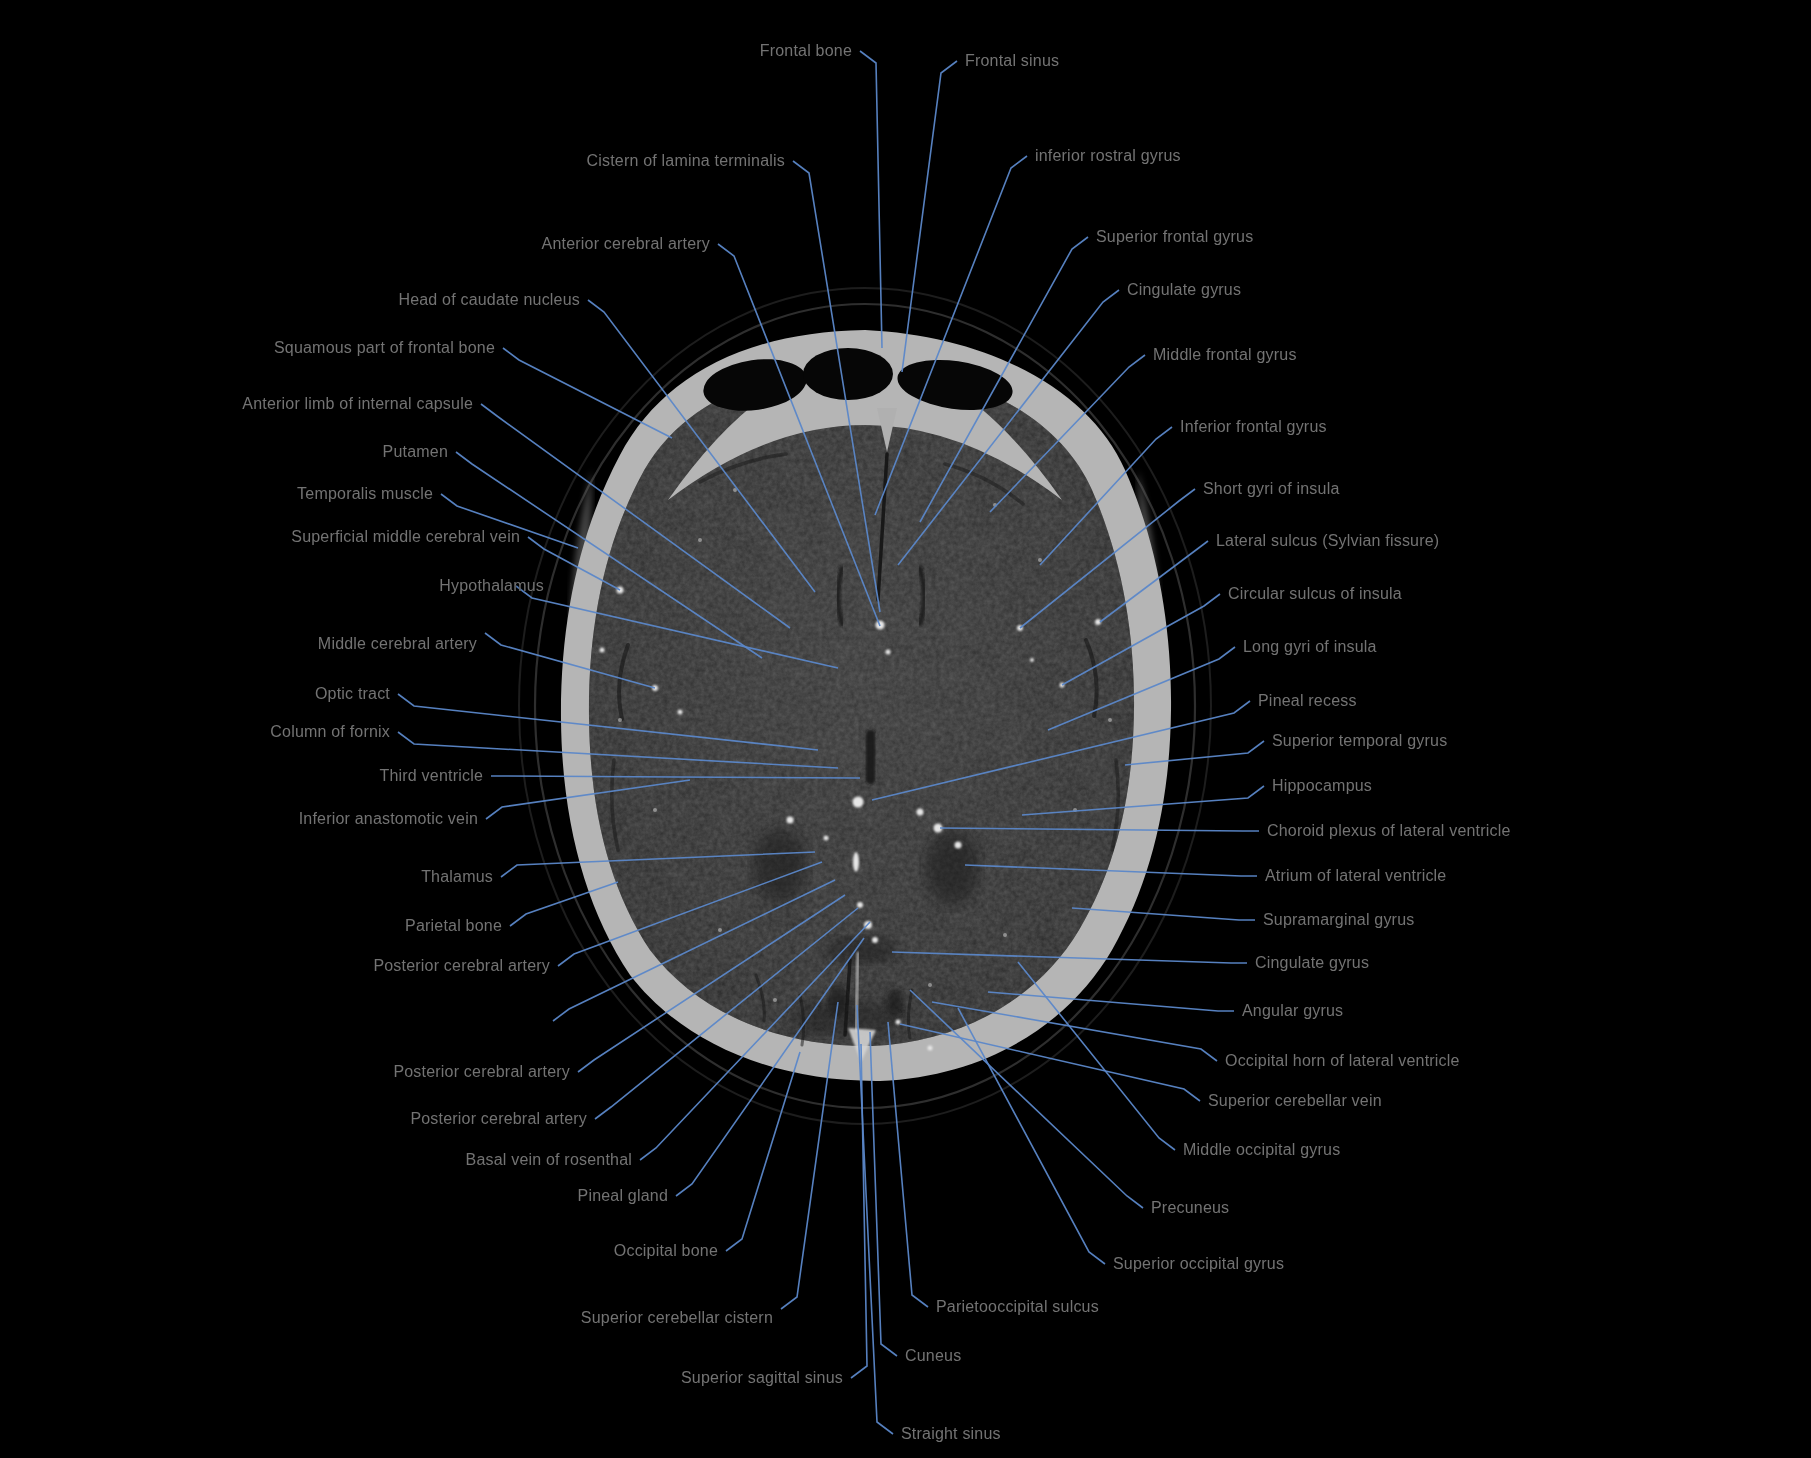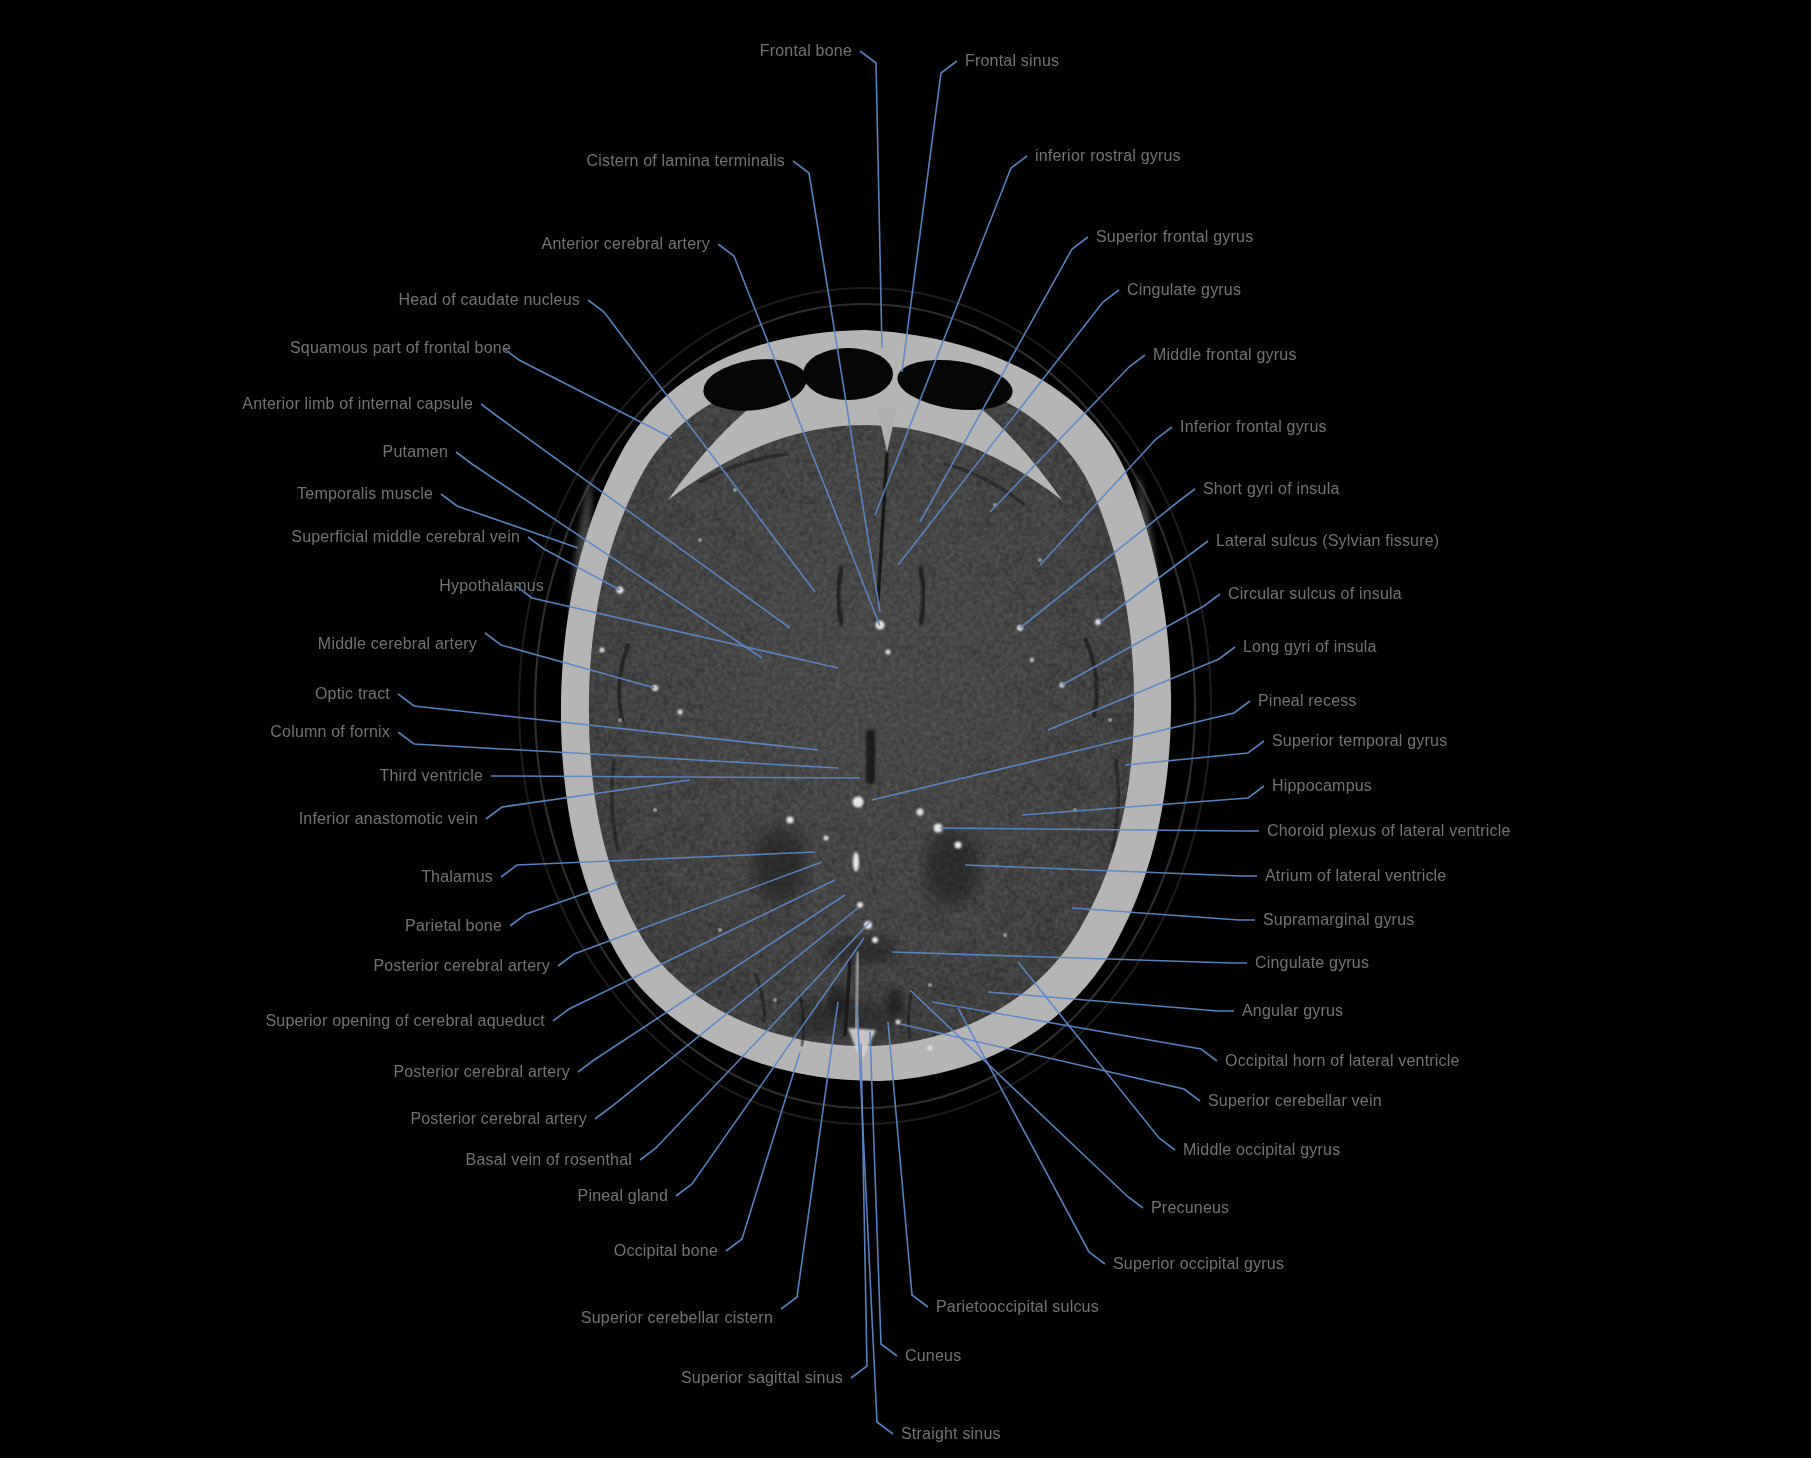--- a/index.html
+++ b/index.html
@@ -202,21 +202,21 @@
 
   <div id="labels-layer">
       <div class="anat-label side-left" style="left: 852px; top: 51px;">Frontal bone</div>
       <div class="anat-label side-right" style="left: 965px; top: 61px;">Frontal sinus</div>
       <div class="anat-label side-left" style="left: 785px; top: 161px;">Cistern of lamina terminalis</div>
       <div class="anat-label side-right" style="left: 1035px; top: 156px;">inferior rostral gyrus</div>
       <div class="anat-label side-left" style="left: 710px; top: 244px;">Anterior cerebral artery</div>
       <div class="anat-label side-right" style="left: 1096px; top: 237px;">Superior frontal gyrus</div>
       <div class="anat-label side-left" style="left: 580px; top: 300px;">Head of caudate nucleus</div>
       <div class="anat-label side-right" style="left: 1127px; top: 290px;">Cingulate gyrus</div>
-      <div class="anat-label side-left" style="left: 495px; top: 348px; margin-left: 16px;">Squamous part of frontal bone</div>
+      <div class="anat-label side-left" style="left: 495px; top: 348px;">Squamous part of frontal bone</div>
       <div class="anat-label side-right" style="left: 1153px; top: 355px;">Middle frontal gyrus</div>
       <div class="anat-label side-left" style="left: 473px; top: 404px;">Anterior limb of internal capsule</div>
       <div class="anat-label side-right" style="left: 1180px; top: 427px;">Inferior frontal gyrus</div>
       <div class="anat-label side-left" style="left: 448px; top: 452px;">Putamen</div>
       <div class="anat-label side-right" style="left: 1203px; top: 489px;">Short gyri of insula</div>
       <div class="anat-label side-left" style="left: 433px; top: 494px;">Temporalis muscle</div>
       <div class="anat-label side-right" style="left: 1216px; top: 541px;">Lateral sulcus (Sylvian fissure)</div>
       <div class="anat-label side-left" style="left: 520px; top: 537px;">Superficial middle cerebral vein</div>
       <div class="anat-label side-right" style="left: 1228px; top: 594px;">Circular sulcus of insula</div>
       <div class="anat-label side-left" style="left: 536px; top: 586px; margin-left: 8px;">Hypothalamus</div>
@@ -230,21 +230,20 @@
       <div class="anat-label side-left" style="left: 483px; top: 776px;">Third ventricle</div>
       <div class="anat-label side-right" style="left: 1267px; top: 831px;">Choroid plexus of lateral ventricle</div>
       <div class="anat-label side-left" style="left: 478px; top: 819px;">Inferior anastomotic vein</div>
       <div class="anat-label side-right" style="left: 1265px; top: 876px;">Atrium of lateral ventricle</div>
       <div class="anat-label side-left" style="left: 493px; top: 877px;">Thalamus</div>
       <div class="anat-label side-right" style="left: 1263px; top: 920px;">Supramarginal gyrus</div>
       <div class="anat-label side-left" style="left: 502px; top: 926px;">Parietal bone</div>
       <div class="anat-label side-right" style="left: 1255px; top: 963px;">Cingulate gyrus</div>
       <div class="anat-label side-left" style="left: 550px; top: 966px;">Posterior cerebral artery</div>
       <div class="anat-label side-right" style="left: 1242px; top: 1011px;">Angular gyrus</div>
-      <div class="anat-label side-left" style="left: 545px; top: 1021px;">Superior opening of cerebral aqueduct</div>
       <div class="anat-label side-right" style="left: 1225px; top: 1061px; text-align: right;">Occipital horn of lateral ventricle</div>
       <div class="anat-label side-left" style="left: 570px; top: 1072px;">Posterior cerebral artery</div>
       <div class="anat-label side-right" style="left: 1208px; top: 1101px;">Superior cerebellar vein</div>
       <div class="anat-label side-left" style="left: 587px; top: 1119px;">Posterior cerebral artery</div>
       <div class="anat-label side-right" style="left: 1183px; top: 1150px;">Middle occipital gyrus</div>
       <div class="anat-label side-left" style="left: 632px; top: 1160px;">Basal vein of rosenthal</div>
       <div class="anat-label side-right" style="left: 1151px; top: 1208px;">Precuneus</div>
       <div class="anat-label side-left" style="left: 668px; top: 1196px;">Pineal gland</div>
       <div class="anat-label side-right" style="left: 1113px; top: 1264px;">Superior occipital gyrus</div>
       <div class="anat-label side-left" style="left: 718px; top: 1251px;">Occipital bone</div>

